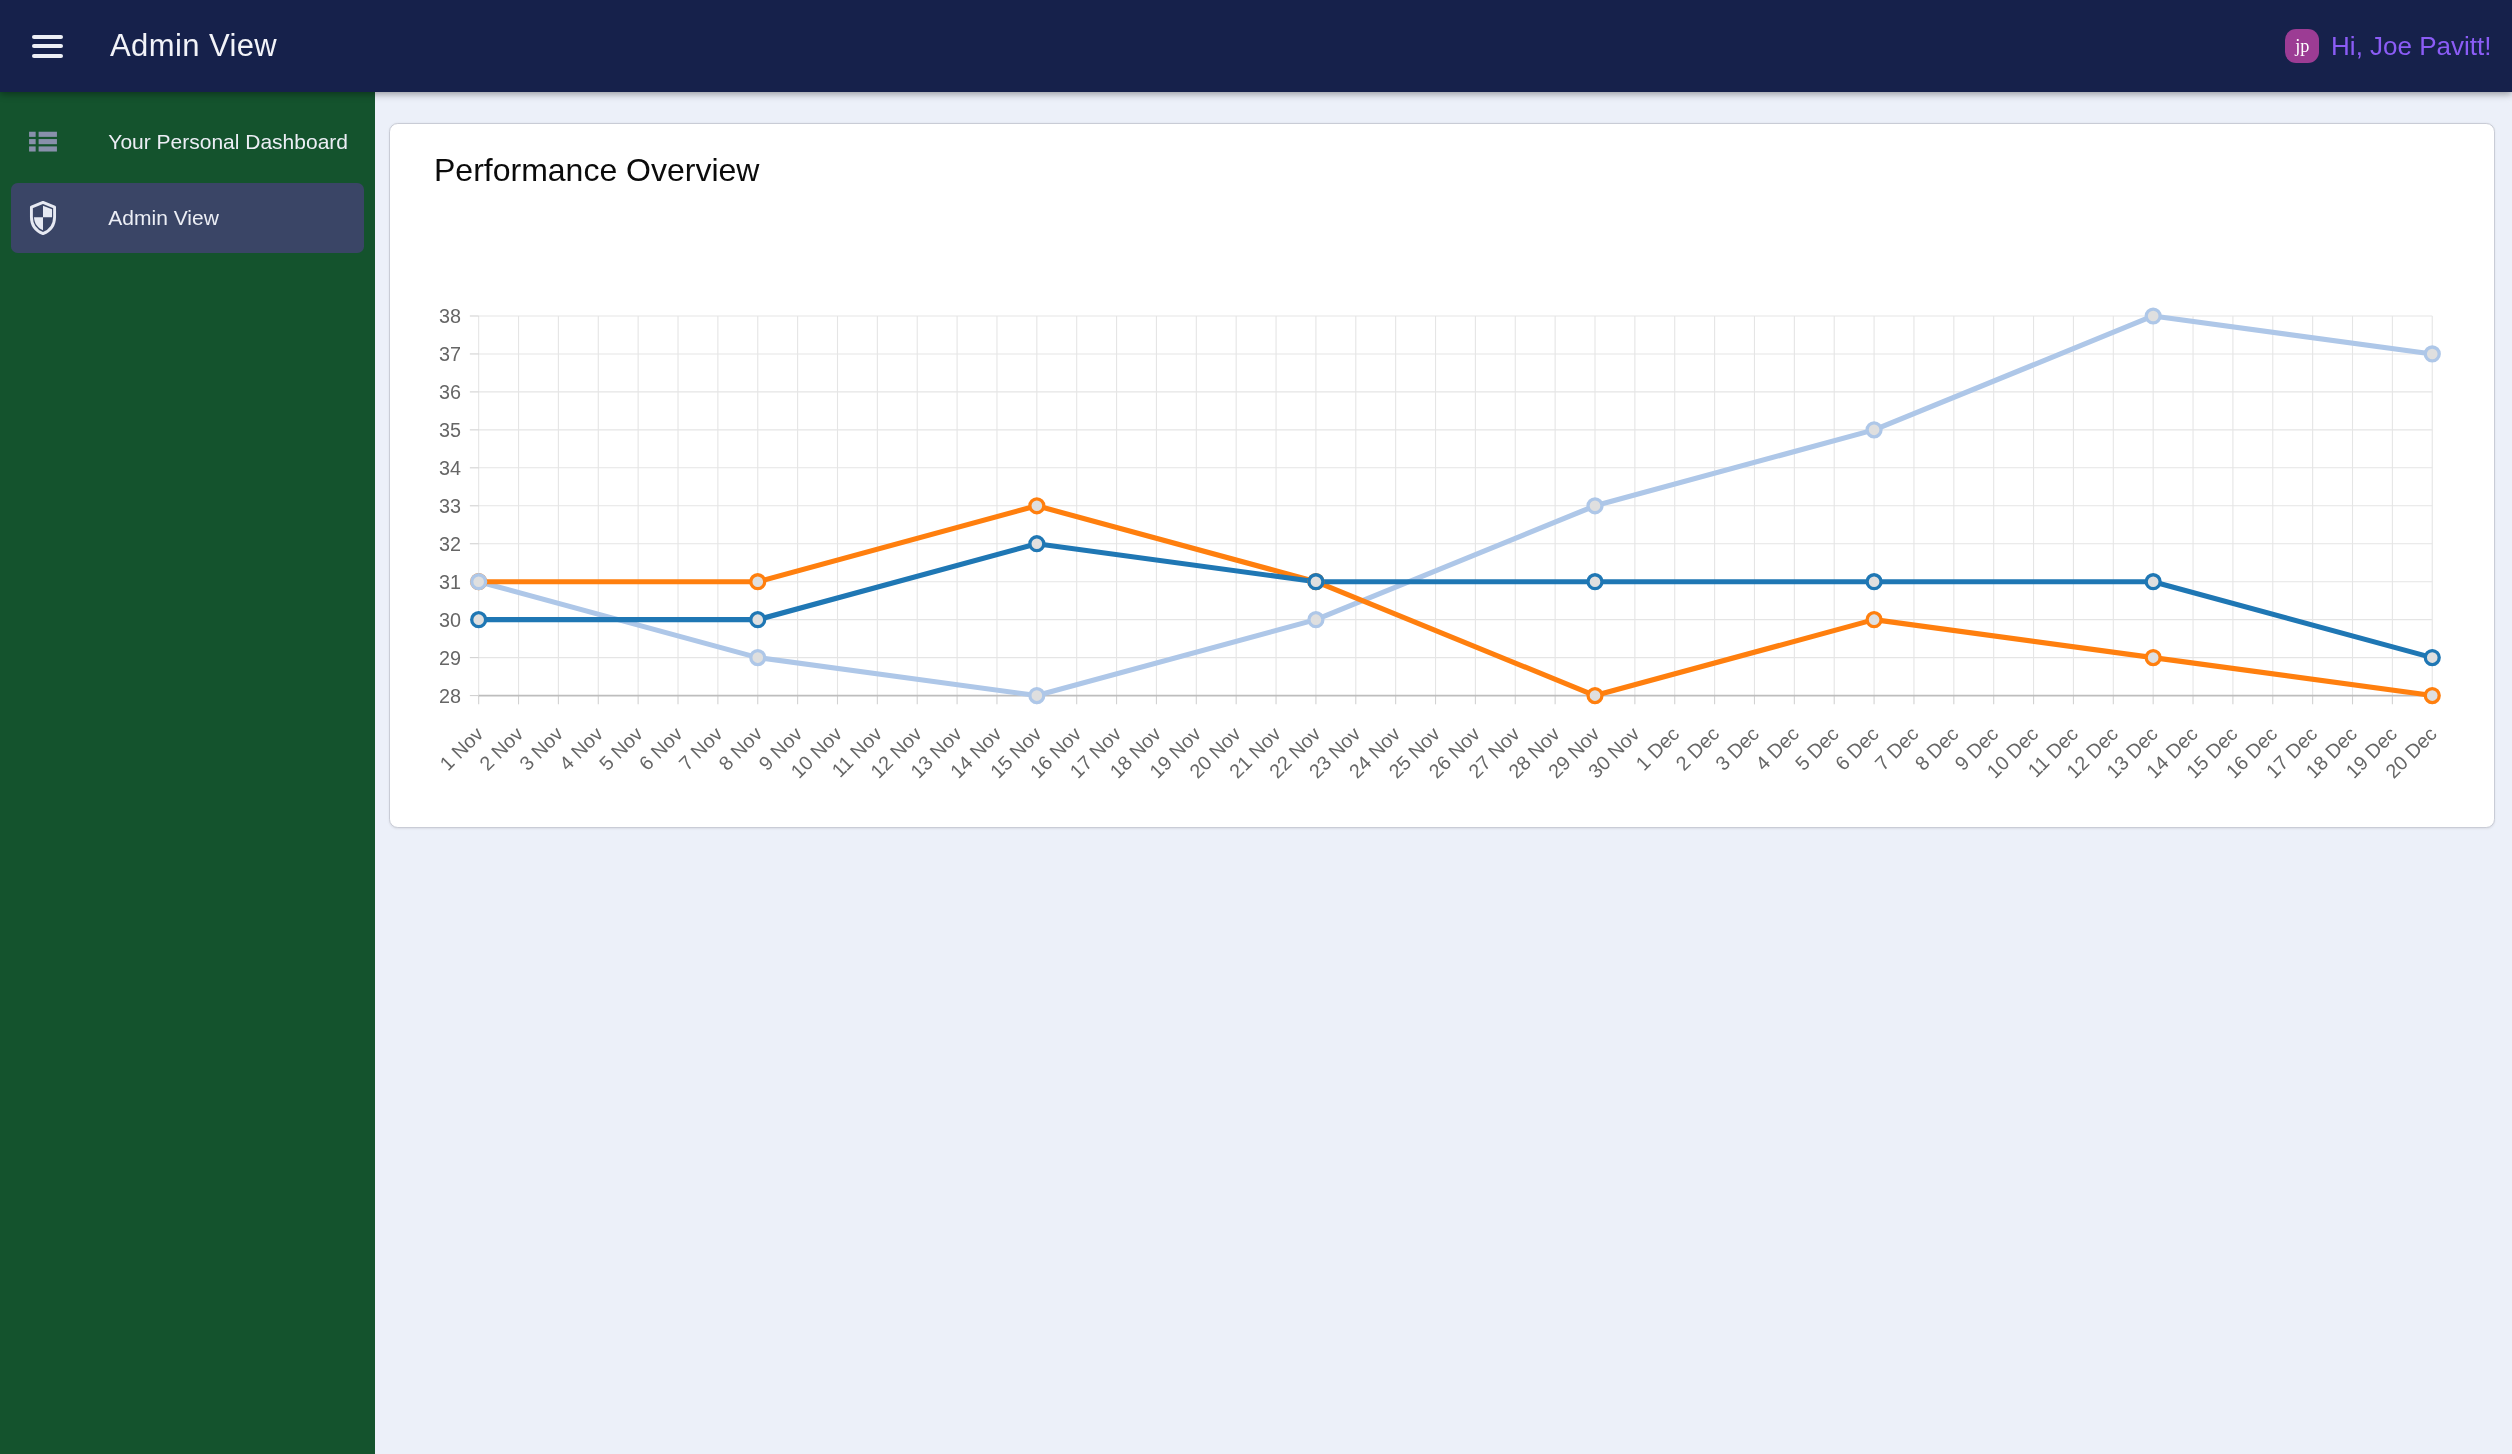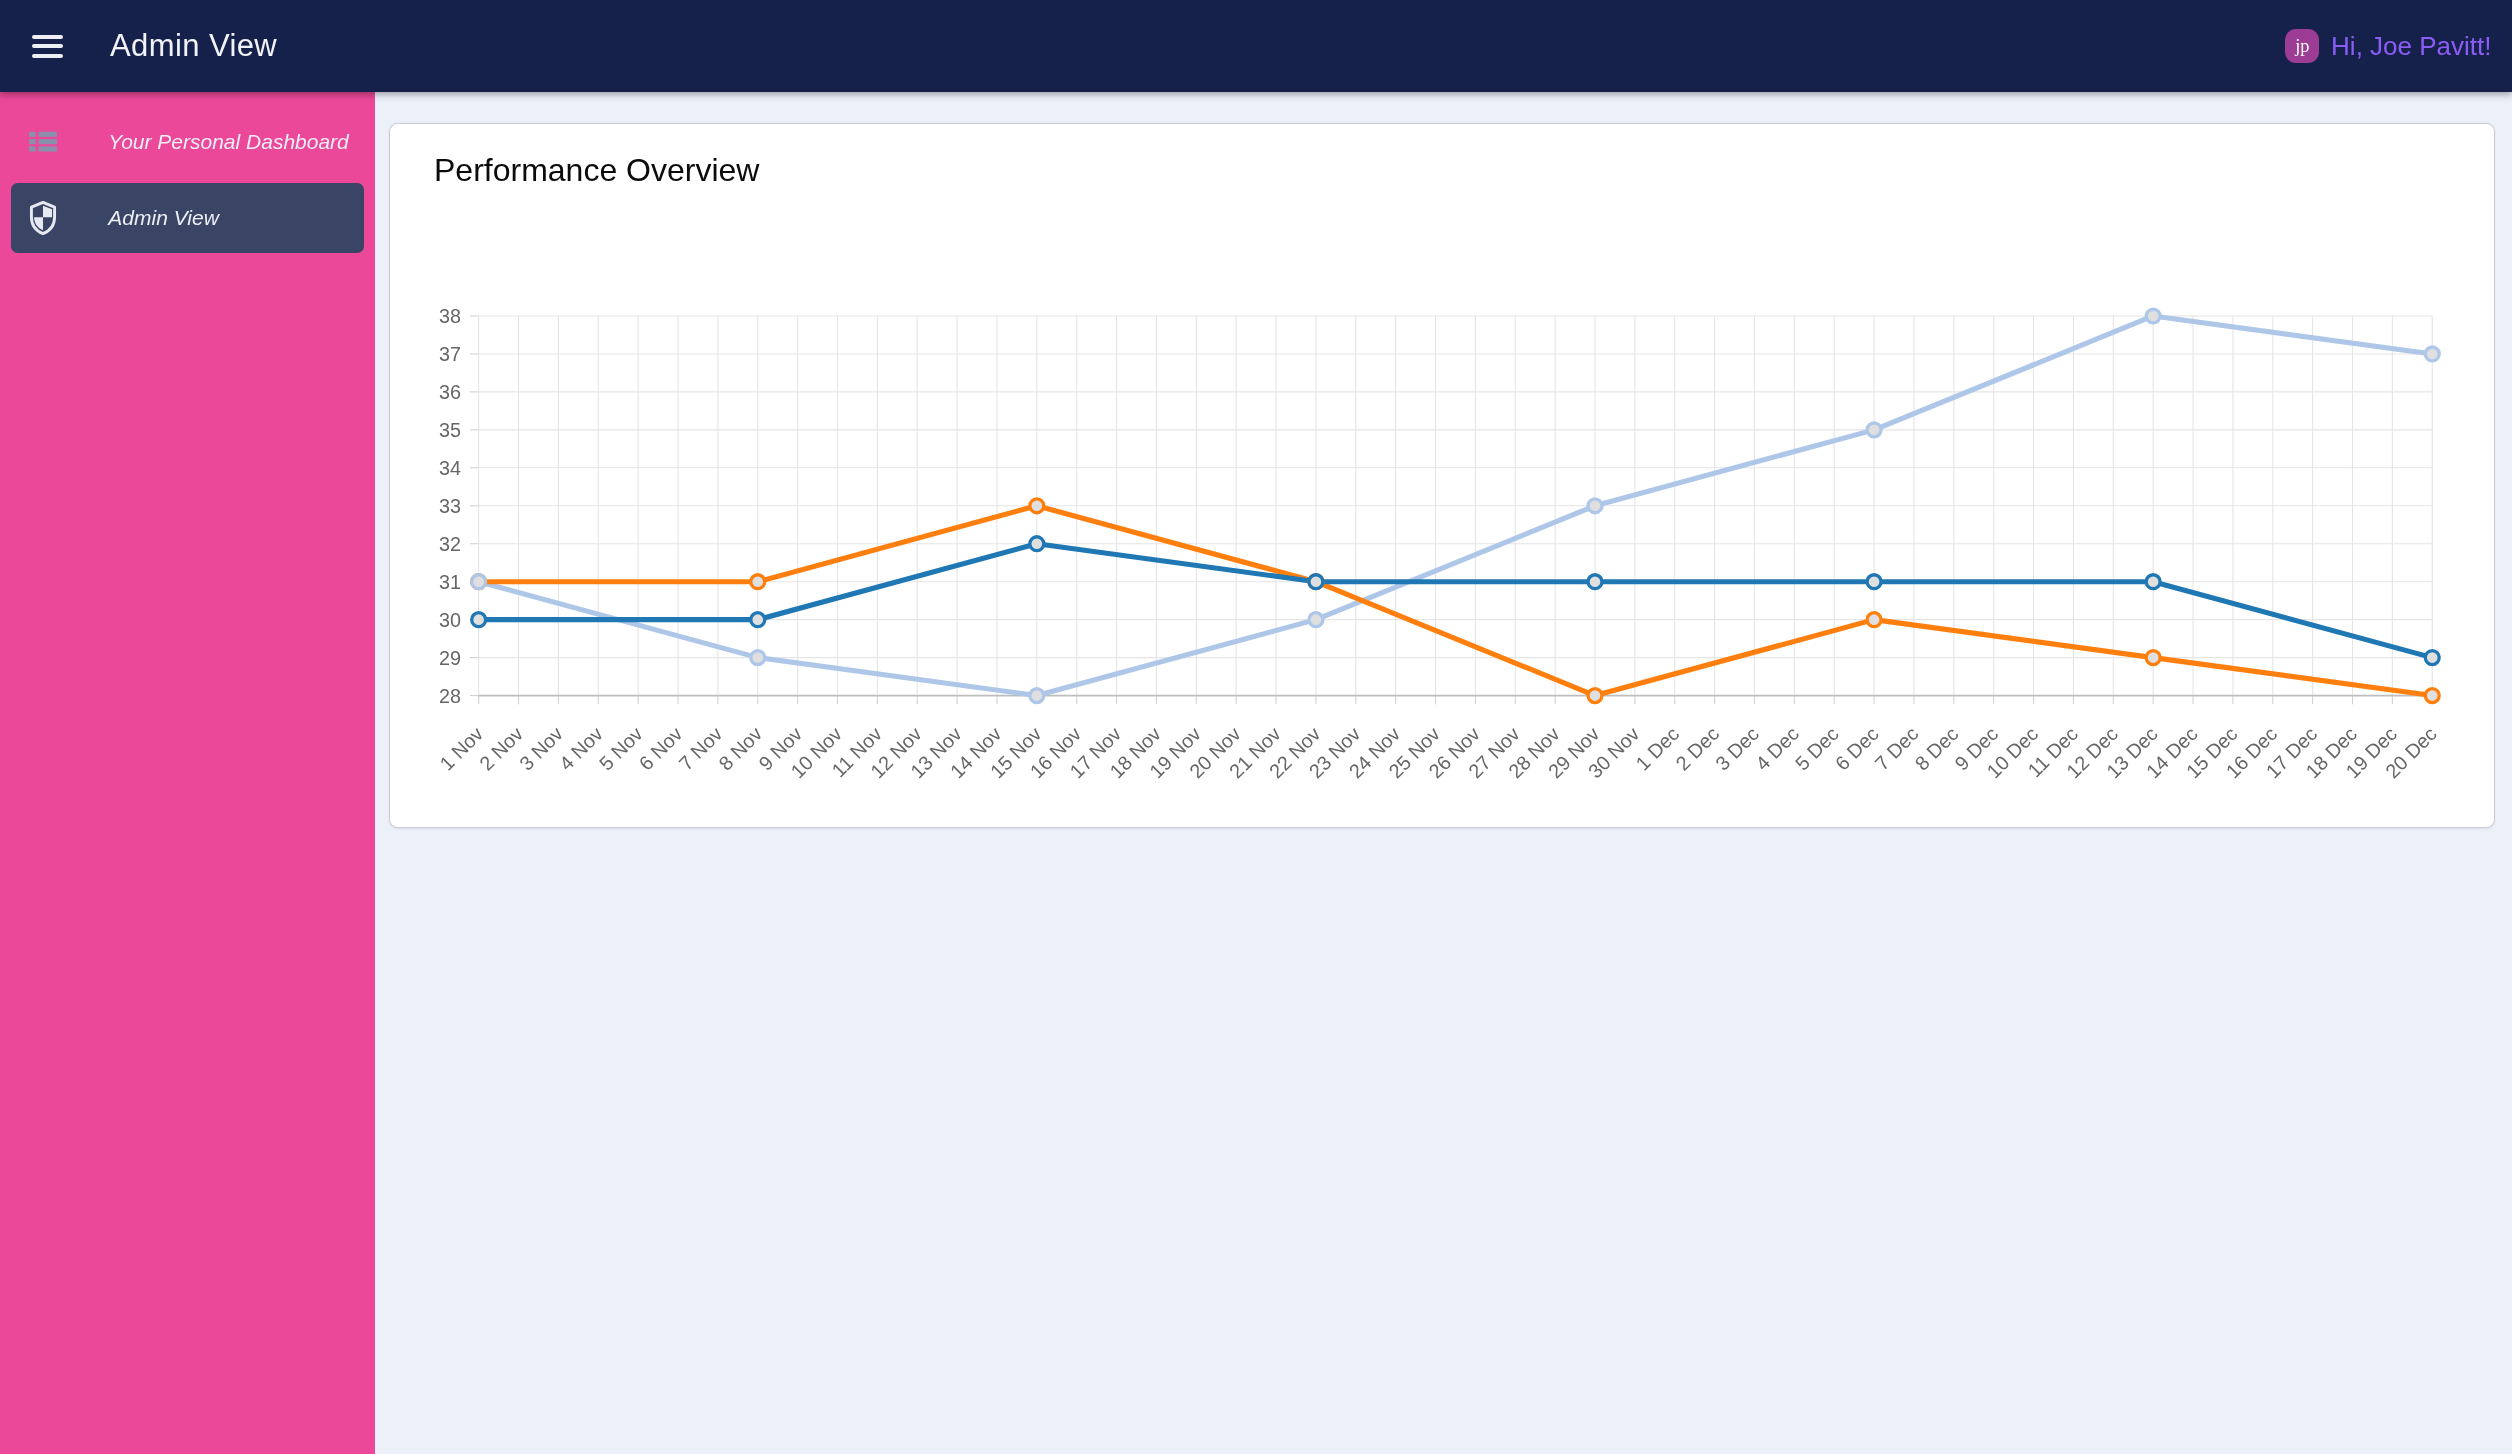--- a/index.html
+++ b/index.html
@@ -72,21 +72,21 @@
       <div class="bar"></div>
       <div class="bar"></div>
     </div>
     <div id="topbar-title">Admin View</div>
     <div id="topbar-right">
       <div id="avatar" style="background: rgb(156, 60, 148);">jp</div>
       <div id="greeting">Hi, Joe Pavitt!</div>
     </div>
   </div>
 
-  <div id="sidebar" style="background: #ec4899; font-style: italic;">
+  <div id="sidebar" style="background: #14532d;">
     <div class="side-item">
       <span class="side-icon">
         <svg width="28" height="22" viewBox="0 0 38 30">
           <g fill="#8890AB">
             <rect x="0" y="1" width="9" height="7"></rect>
               <rect x="13" y="1" width="25" height="7"></rect>
             <rect x="0" y="11" width="9" height="7"></rect>
               <rect x="13" y="11" width="25" height="7"></rect>
             <rect x="0" y="21" width="9" height="7"></rect>
               <rect x="13" y="21" width="25" height="7"></rect>

